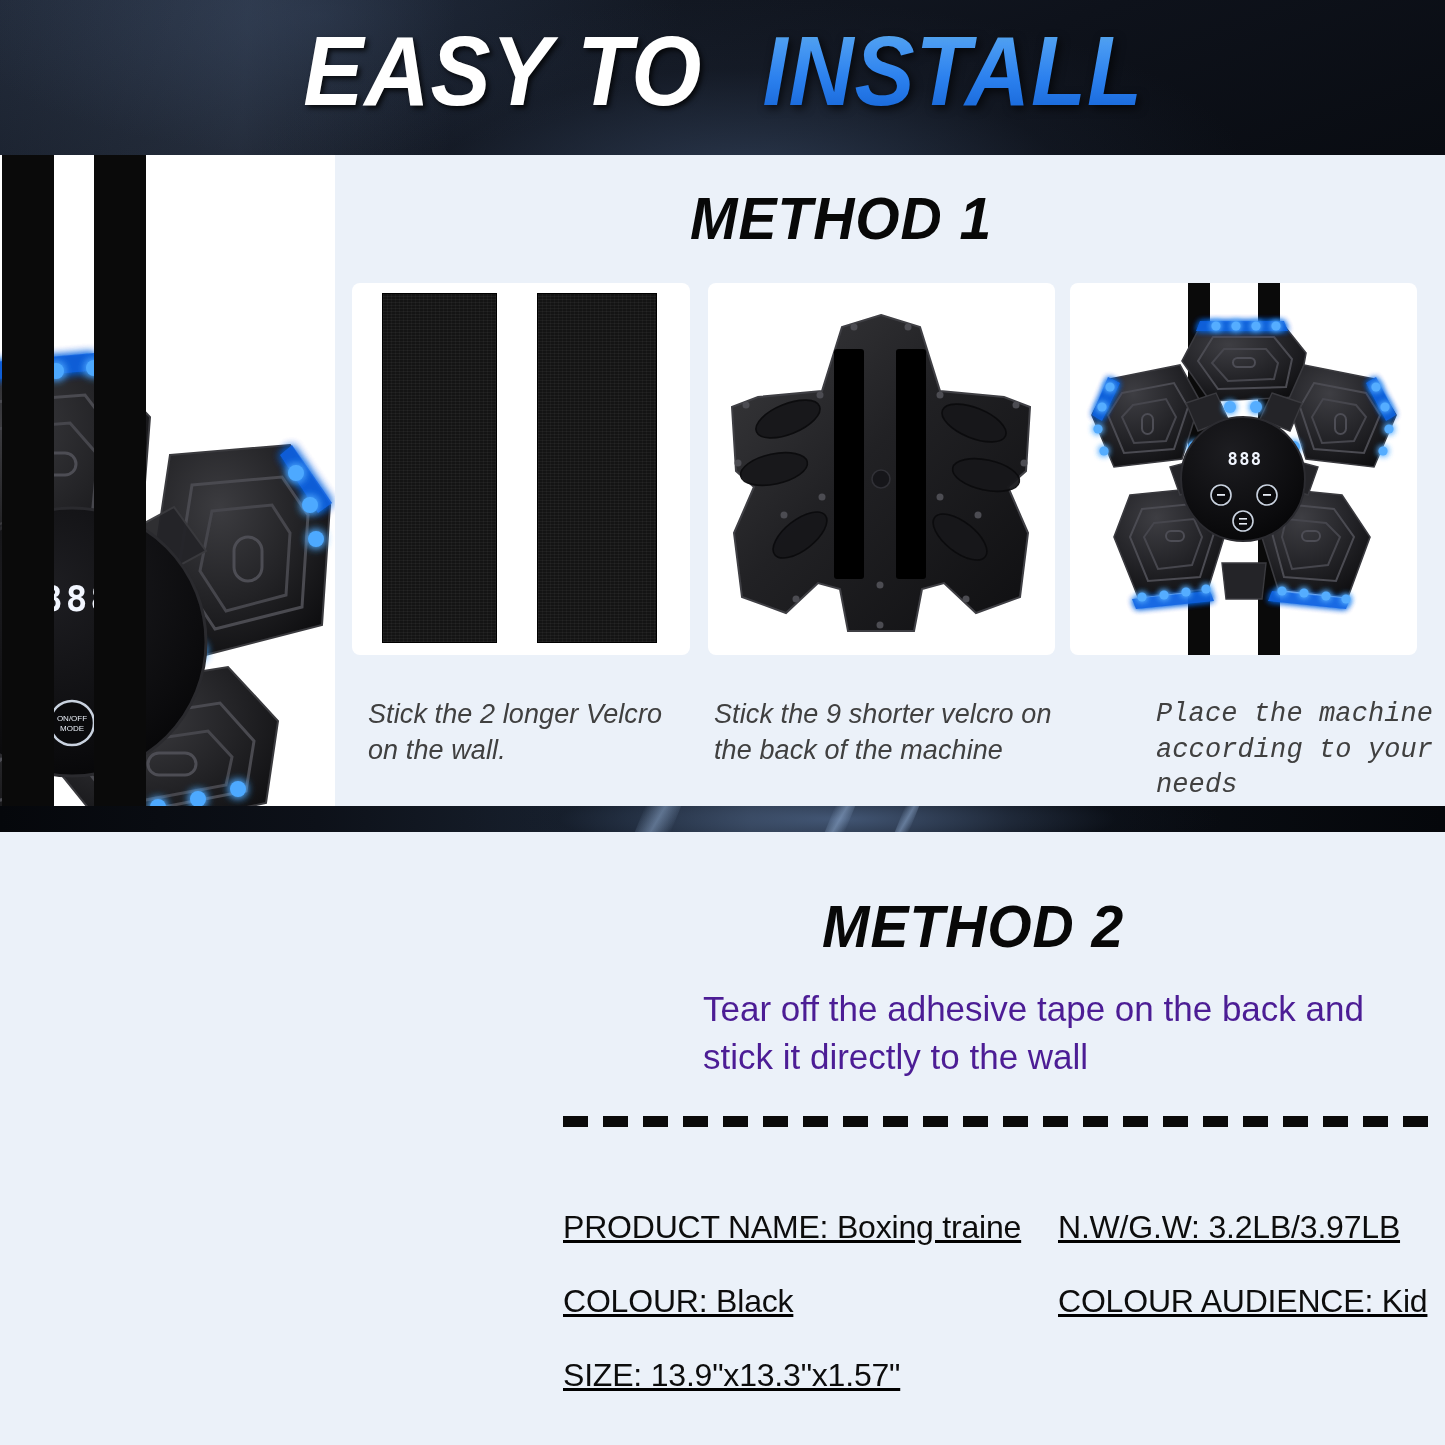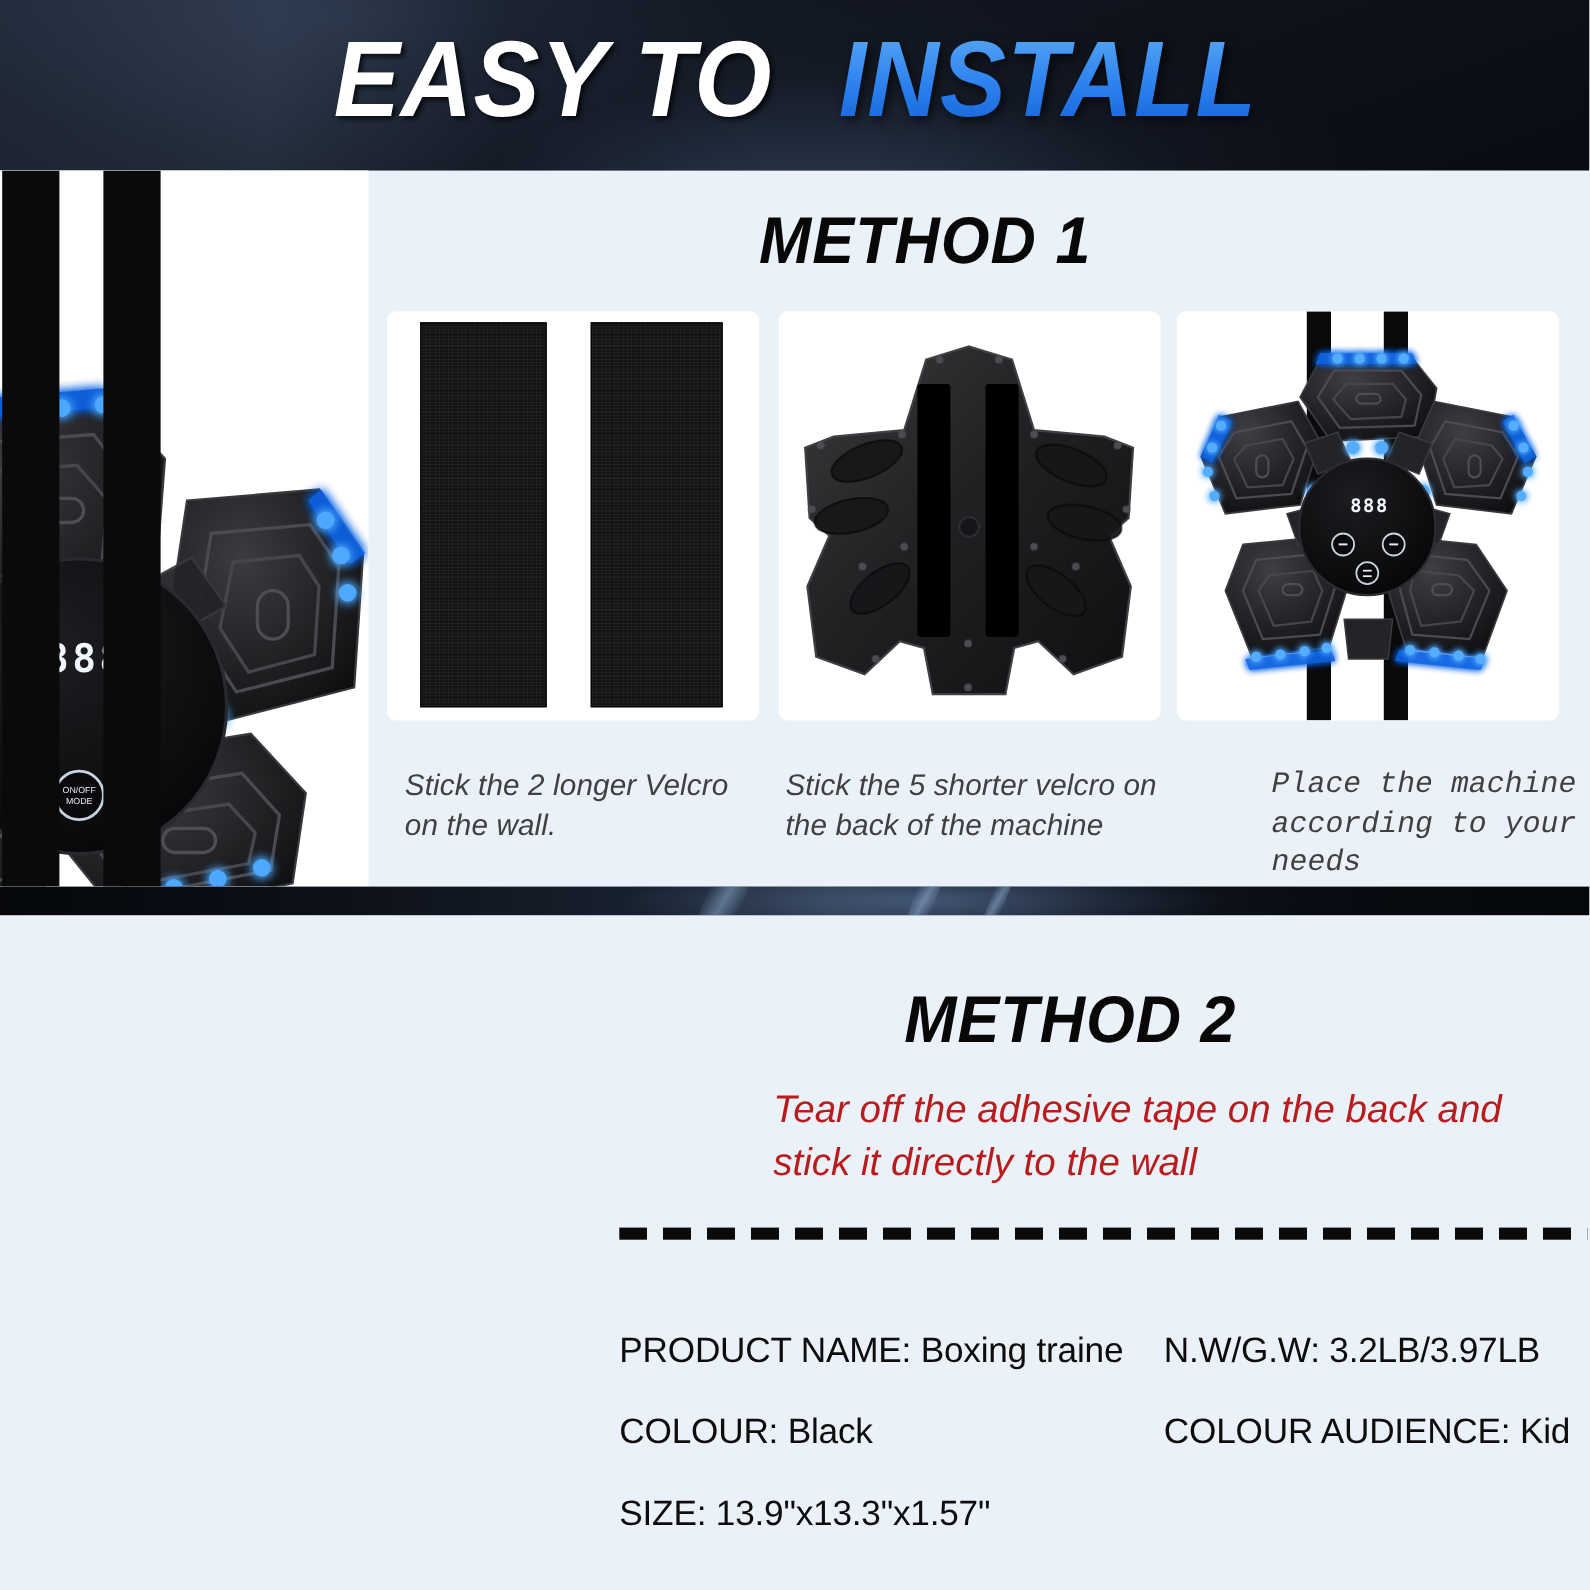--- a/index.html
+++ b/index.html
@@ -115,35 +115,36 @@
   
   .method2-title{
     position:absolute; left:822px; top:892px;
     font-size:60px; font-weight:bold; font-style:italic;
     color:#080808; letter-spacing:1px;
     transform:scaleX(0.95); transform-origin:left center;
     white-space:nowrap;
   }
   .method2-desc{
     position:absolute; left:703px; top:985px; width:740px;
-    font-size:35px; font-style:italic; color:#b91c1c;
+    font-size:35px; color:#4c1d95;
     line-height:1.36;
   }
   .dashed-divider{
     position:absolute; left:563px; top:1116px; width:880px; height:11px;
     background:repeating-linear-gradient(90deg,#0a0a0a 0px,#0a0a0a 25px,rgba(0,0,0,0) 25px,rgba(0,0,0,0) 40px);
   }
 
   
   .specs{
     position:absolute; left:563px; top:1190px; width:880px;
     display:grid;
     grid-template-columns:495px 385px;
     grid-auto-rows:74px;
     align-items:center;
+    text-decoration:underline;
   }
   .spec-cell{
     font-size:32px; color:#0d0d0d; white-space:nowrap;
     letter-spacing:-0.2px;
   }
 
   
   .backing-wrap{ position:absolute; left:0px; top:940px; width:560px; height:420px; }
 
   
@@ -443,21 +444,21 @@
       <circle cx="197" cy="212" r="10" fill="#0a0a0c" stroke="#c9d2df" stroke-width="1.6"></circle>
       <rect x="193" y="211" width="8" height="1.8" fill="#e7ecf4"></rect>
       <circle cx="173" cy="238" r="10" fill="#0a0a0c" stroke="#c9d2df" stroke-width="1.6"></circle>
       <rect x="169" y="235" width="8" height="1.6" fill="#e7ecf4"></rect>
       <rect x="169" y="240" width="8" height="1.6" fill="#e7ecf4"></rect>
     </g>
   </svg>
 </div>
 
 <div class="caption caption-1">Stick the 2 longer Velcro on the wall.</div>
-<div class="caption caption-2">Stick the 5 shorter velcro on the back of the machine</div>
+<div class="caption caption-2">Stick the 9 shorter velcro on the back of the machine</div>
 <div class="caption caption-3">Place the machine according to your needs</div>
 
 <div class="divider-band">
   <div class="divider-streak" style="left:640px;width:36px;"></div>
   <div class="divider-streak" style="left:830px;width:20px;"></div>
   <div class="divider-streak" style="left:900px;width:14px;"></div>
 </div>
 
 <div class="method2-title">METHOD 2</div>
 <div class="method2-desc">Tear off the adhesive tape on the back and stick it directly to the wall</div>

